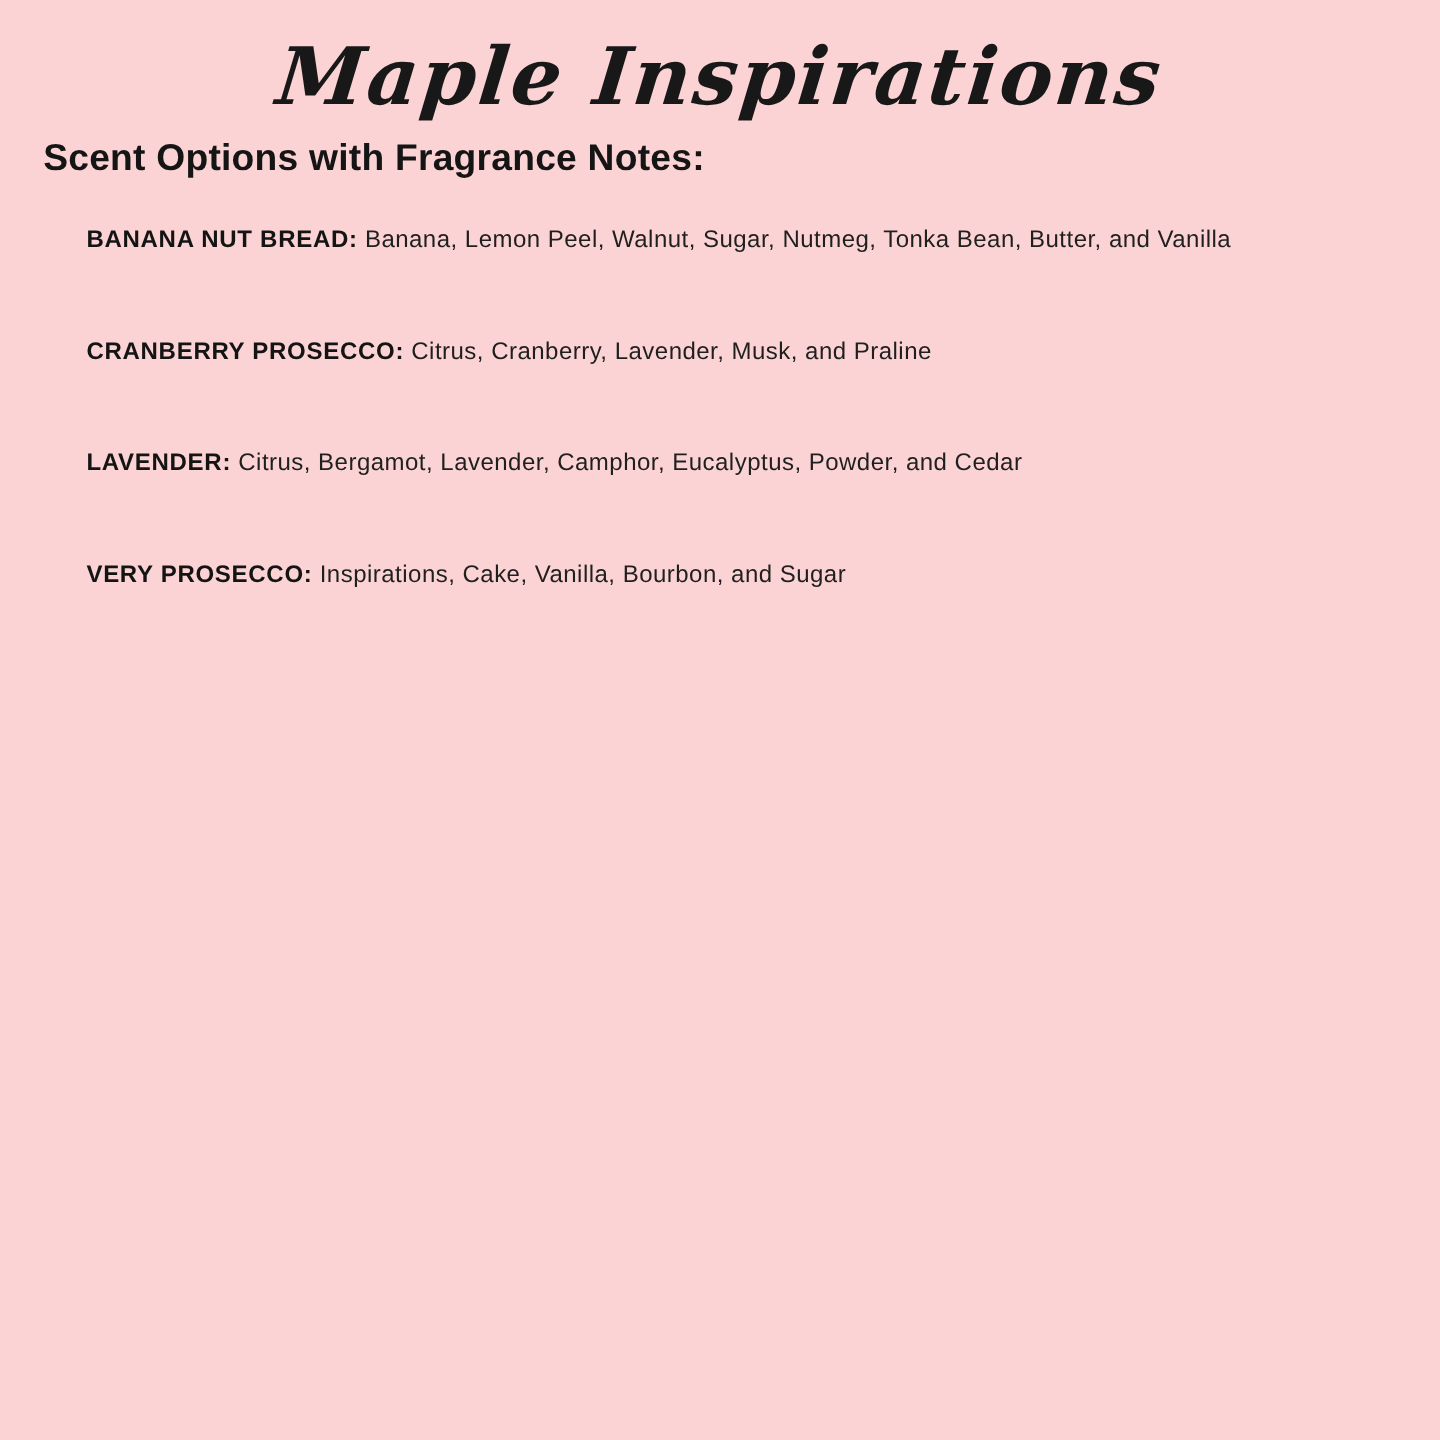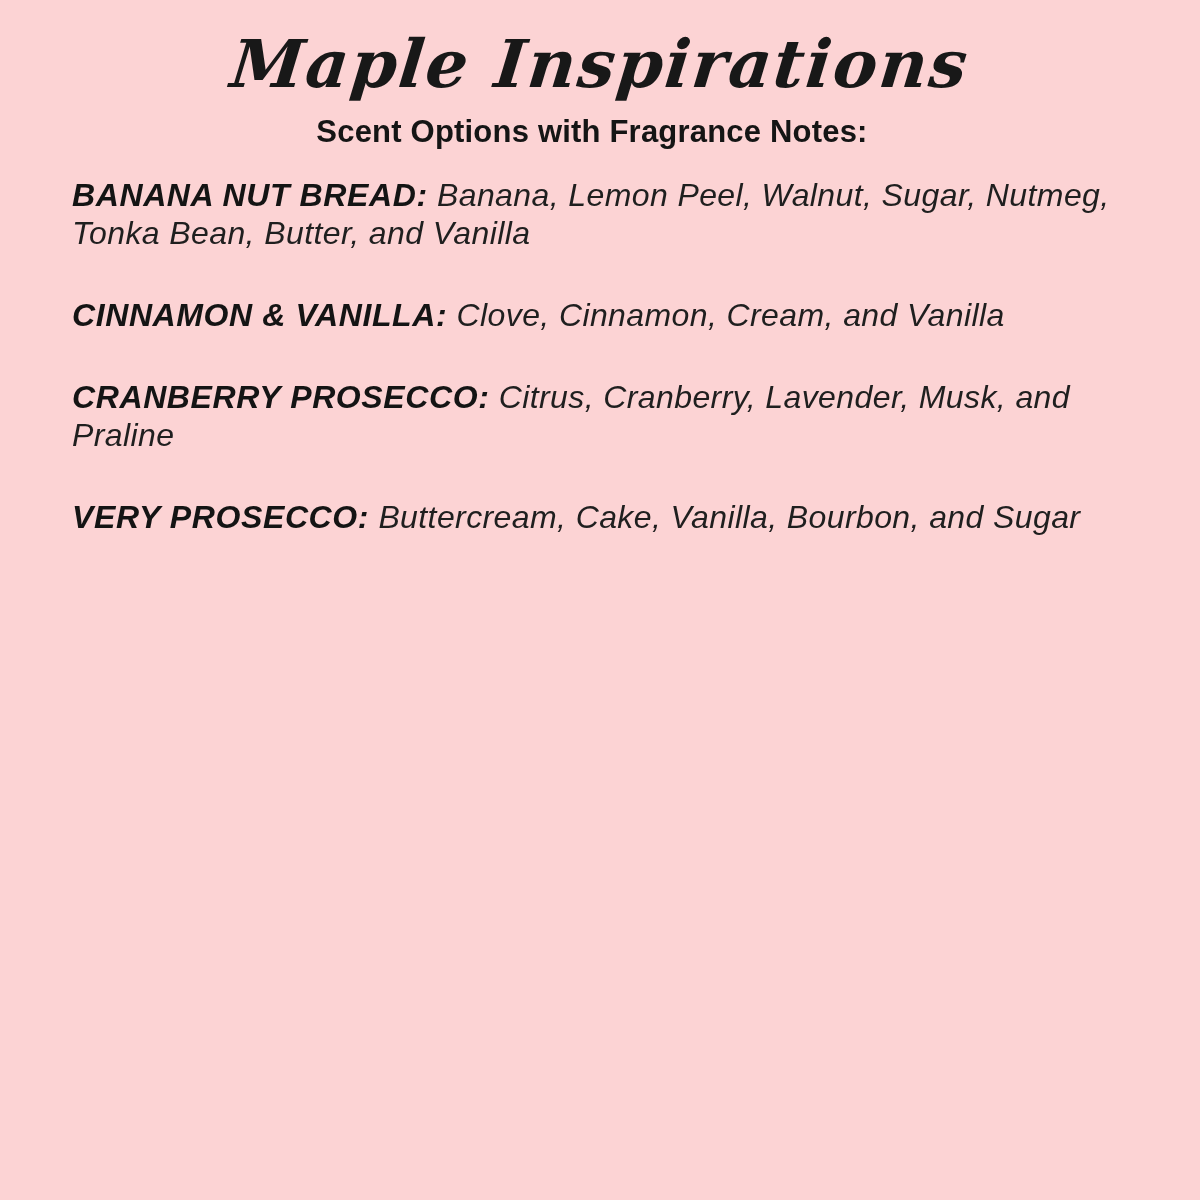--- a/index.html
+++ b/index.html
@@ -26,41 +26,40 @@
     font-style: italic;
     font-weight: 600;
     font-size: 66px;
     line-height: 92px;
     color: #181818;
     letter-spacing: 2px;
     transform: skewX(-6deg);
     margin: 0;
   }
   .subtitle {
-    text-align: center;
     font-family: "Liberation Sans", sans-serif;
     font-weight: 700;
     font-size: 31px;
     line-height: 40px;
     color: #151515;
     margin: 2px 16px 0 0;
     letter-spacing: 0.2px;
+    padding-left: 36px;
   }
   .scent-list {
     margin: 24px auto 0 auto;
     width: 1056px;
     padding-left: 0;
   }
   .scent {
-    font-size: 32px;
-    line-height: 38px;
+    font-size: 20px;
+    line-height: 49px;
     letter-spacing: 0.4px;
     margin: 0 0 44px 0;
     color: #1f1f1f;
-    font-style: italic;
   }
   .scent:last-child {
     margin-bottom: 0;
   }
   .scent-name {
     font-weight: 700;
     color: #141414;
     letter-spacing: 0.6px;
   }
 </style>
@@ -68,23 +67,23 @@
 <body>
 
 <div class="page">
   <h1 class="title">Maple Inspirations</h1>
   <h2 class="subtitle">Scent Options with Fragrance Notes:</h2>
 
   <div class="scent-list" id="scent-list">
 
       <p class="scent"><span class="scent-name">BANANA NUT BREAD:</span> <span class="scent-notes">Banana, Lemon Peel, Walnut, Sugar, Nutmeg, Tonka Bean, Butter, and Vanilla</span></p>
 
-      <p class="scent"><span class="scent-name">CINNAMON &amp; VANILLA:</span> <span class="scent-notes">Clove, Cinnamon, Cream, and Vanilla</span></p>
 
 
       <p class="scent"><span class="scent-name">CRANBERRY PROSECCO:</span> <span class="scent-notes">Citrus, Cranberry, Lavender, Musk, and Praline</span></p>
 
+      <p class="scent"><span class="scent-name">LAVENDER:</span> <span class="scent-notes">Citrus, Bergamot, Lavender, Camphor, Eucalyptus, Powder, and Cedar</span></p>
 
 
 
-      <p class="scent"><span class="scent-name">VERY PROSECCO:</span> <span class="scent-notes">Buttercream, Cake, Vanilla, Bourbon, and Sugar</span></p>
+      <p class="scent"><span class="scent-name">VERY PROSECCO:</span> <span class="scent-notes">Inspirations, Cake, Vanilla, Bourbon, and Sugar</span></p>
     </div>
 </div>
 
 </body></html>

